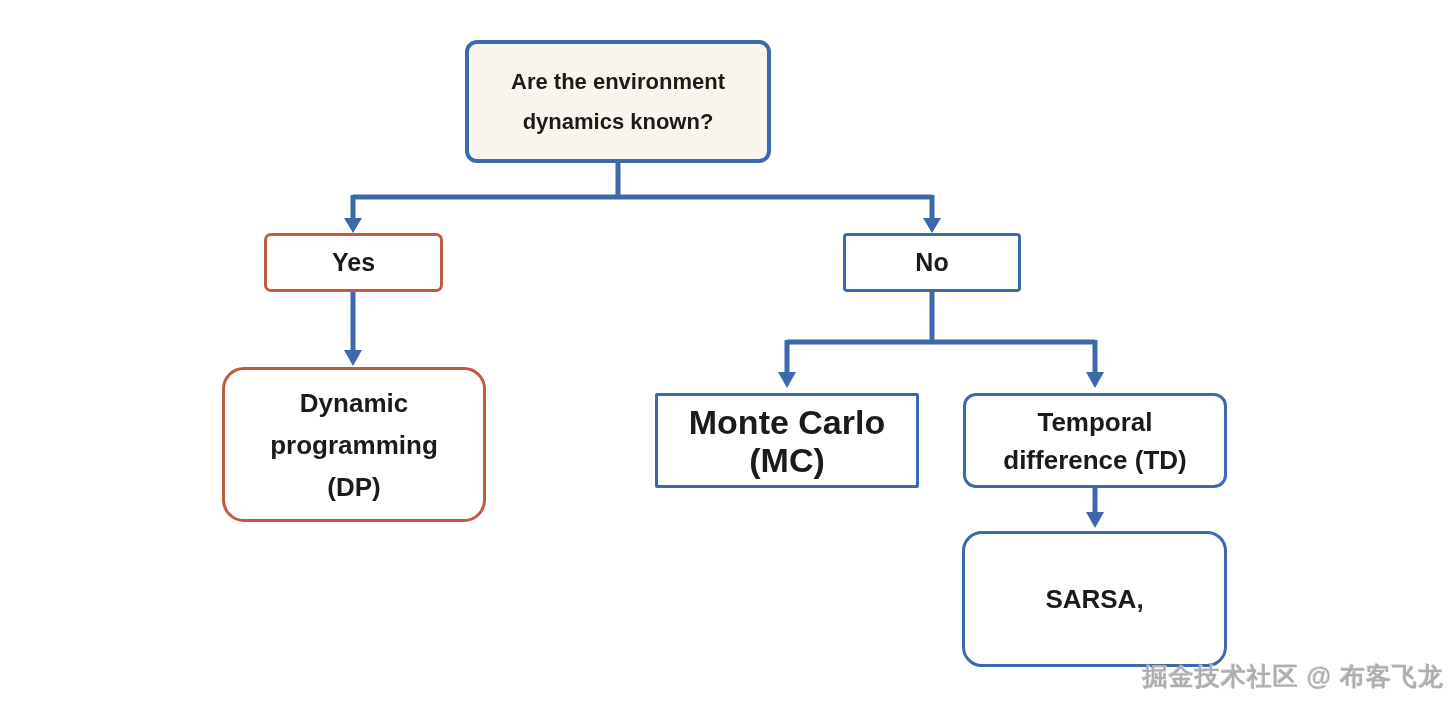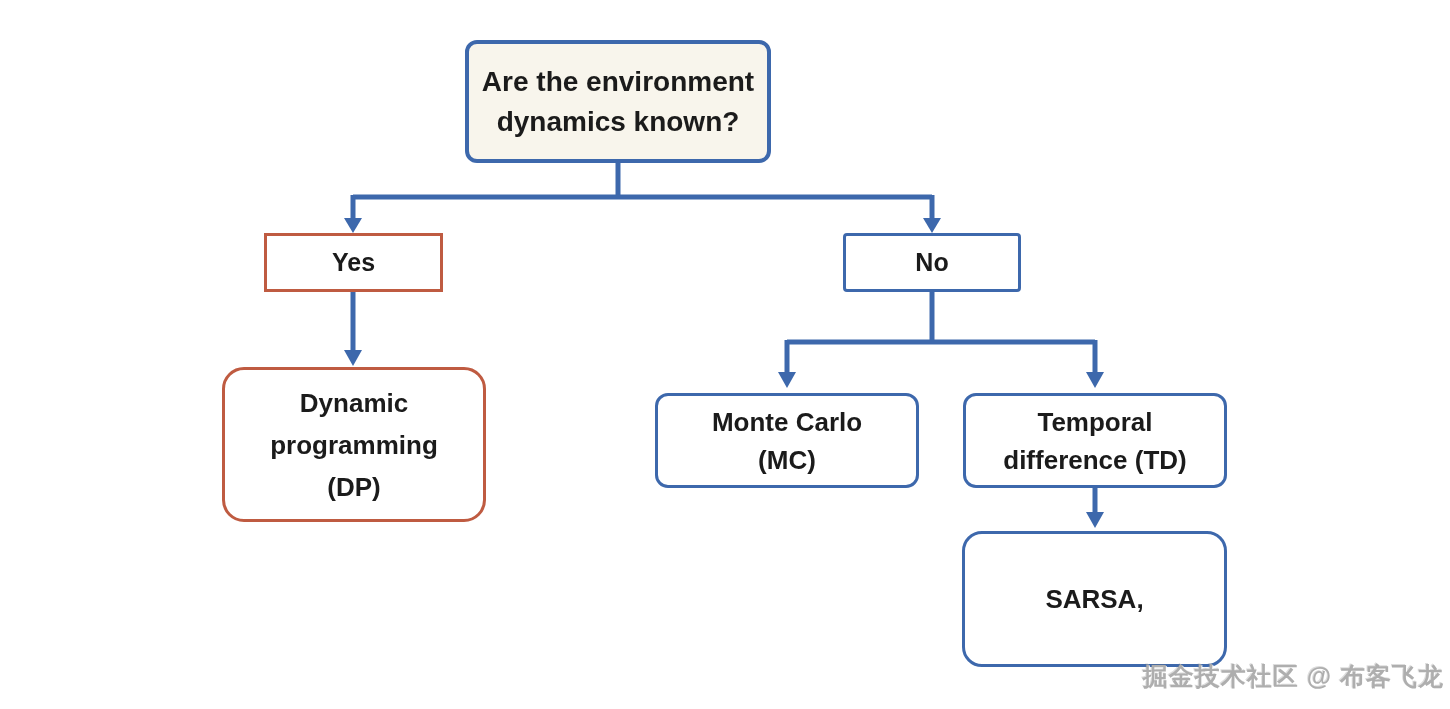--- a/index.html
+++ b/index.html
@@ -42,30 +42,30 @@
     background: #ffffff;
   }
   .node span { display: block; }
   .blue-border  { border: 3px solid var(--blue); }
   .orange-border{ border: 3px solid var(--orange); }
 
   #root {
     left: 465px; top: 40px; width: 306px; height: 123px;
     border: 4px solid var(--blue); border-radius: 12px;
     background: var(--cream);
-    font-size: 28px; line-height: 40px;
+    font-size: 22px; line-height: 40px;
   }
   #yes { left: 264px; top: 233px; width: 179px; height: 59px;
-         border-radius: 0; font-size: 25px; }
+         border-radius: 7px; font-size: 25px; }
   #no  { left: 843px; top: 233px; width: 178px; height: 59px;
          border-radius: 4px; font-size: 25px; }
   #dp  { left: 222px; top: 367px; width: 264px; height: 155px;
          border-radius: 22px; font-size: 26px; line-height: 42px; }
   #mc  { left: 655px; top: 393px; width: 264px; height: 95px;
-         border-radius: 13px; font-size: 26px; line-height: 38px; }
+         border-radius: 2px; font-size: 34px; line-height: 38px; }
   #td  { left: 963px; top: 393px; width: 264px; height: 95px;
          border-radius: 13px; font-size: 26px; line-height: 38px; }
   #algos { left: 962px; top: 531px; width: 265px; height: 136px;
            border-radius: 20px; font-size: 26px; line-height: 40px; }
   .lam { font-style: italic; }
 
   .watermark {
     position: absolute;
     right: 6px; top: 660px;
     font-size: 25px;

